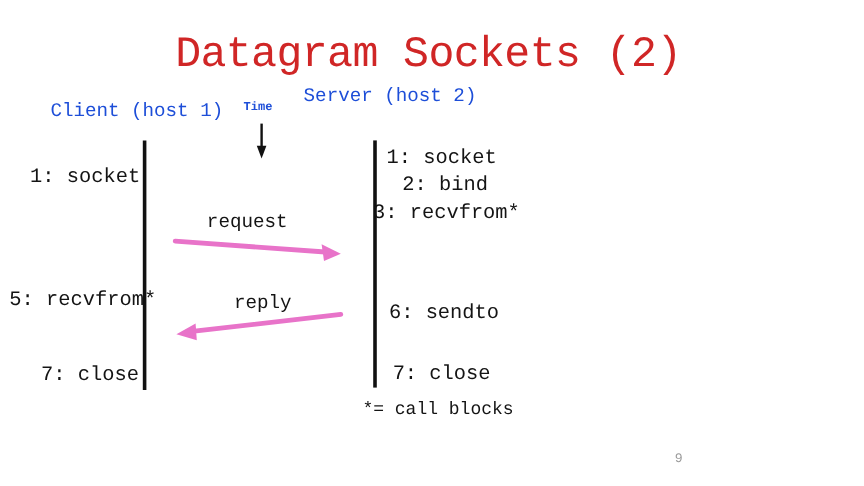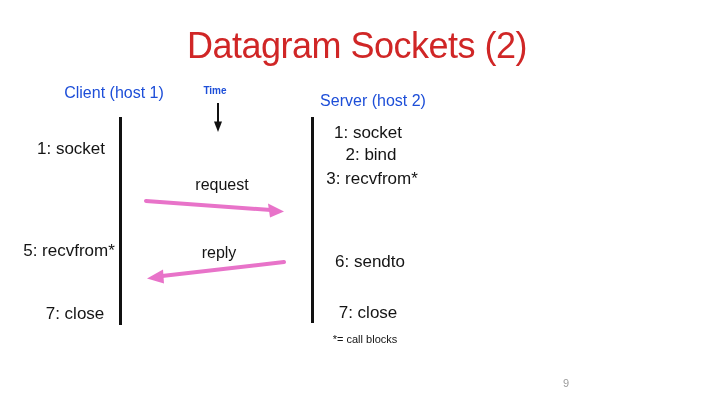--- a/index.html
+++ b/index.html
@@ -1,40 +1,40 @@
 <!DOCTYPE html>
 <html><head>
 <meta charset="utf-8">
 <style>
   html,body{margin:0;padding:0;background:#ffffff;}
   .slide{
     position:relative;width:611px;height:405px;background:#ffffff;
-    overflow:hidden;font-family:Liberation Sans, sans-serif;color:#111;
+    overflow:hidden;font-family:Liberation Mono, monospace;color:#111;
   }
   .title{
     position:absolute;top:25px;left:0;width:714px;text-align:center;
     font-size:36px;letter-spacing:-0.5px;color:#d02626;white-space:nowrap;
   }
   .hdr{position:absolute;transform:translateX(-50%);font-size:16px;white-space:nowrap;color:#1d4ed8;}
   .client-hdr{left:114px;top:84px;}
   .time-hdr{left:215px;top:85px;font-size:10px;font-weight:700;}
-  .server-hdr{left:325px;top:92px;margin-left:48px;}
+  .server-hdr{left:325px;top:71px;}
   .step{position:absolute;transform:translateX(-50%);font-size:17px;white-space:nowrap;color:#141414;}
   .cs0{left:71px;top:139px;}
   .cs1{left:73px;top:187px;}
   .cs2{left:69px;top:241px;}
   .cs3{left:75px;top:304px;}
   .ss0{left:368px;top:123px;}
   .ss1{left:371px;top:145px;}
   .ss2{left:372px;top:169px;}
   .ss3{left:370px;top:252px;}
   .ss4{left:368px;top:303px;}
-  .footnote{position:absolute;left:365px;top:333px;transform:translateX(-50%);font-size:11px;white-space:nowrap;color:#141414;}
+  .footnote{position:absolute;left:365px;top:333px;transform:translateX(-50%);font-size:15px;white-space:nowrap;color:#141414;}
   .msg{position:absolute;transform:translateX(-50%);font-size:16px;white-space:nowrap;color:#141414;}
-  .msg0{left:222px;top:176px;}
+  .msg0{left:206px;top:176px;}
   .msg1{left:219px;top:244px;}
   .overlay{position:absolute;left:0;top:0;width:720px;height:405px;}
   .footer{position:absolute;top:377px;font-size:11px;color:#9b9b9b;white-space:nowrap;}
   .footer-left{left:28px;}
   .footer-page{right:42px;}
 </style>
 </head>
 <body>
 
 <div class="slide">

